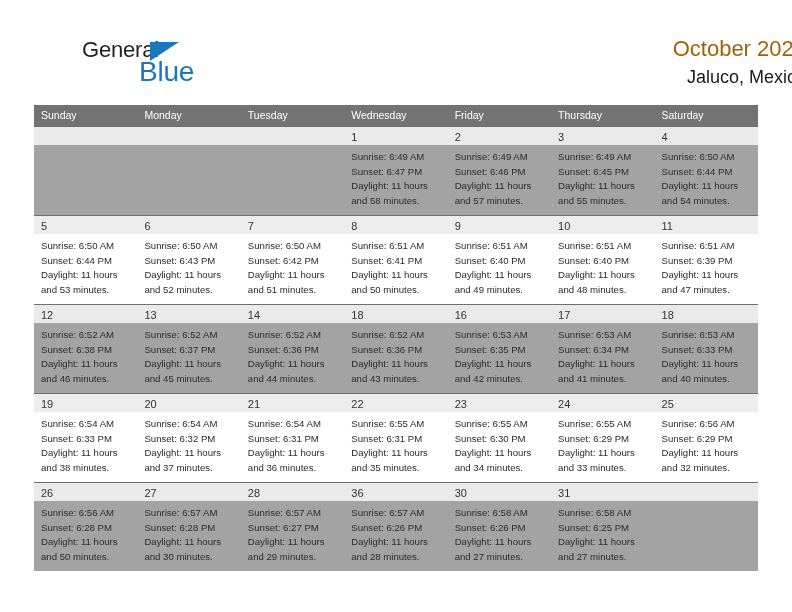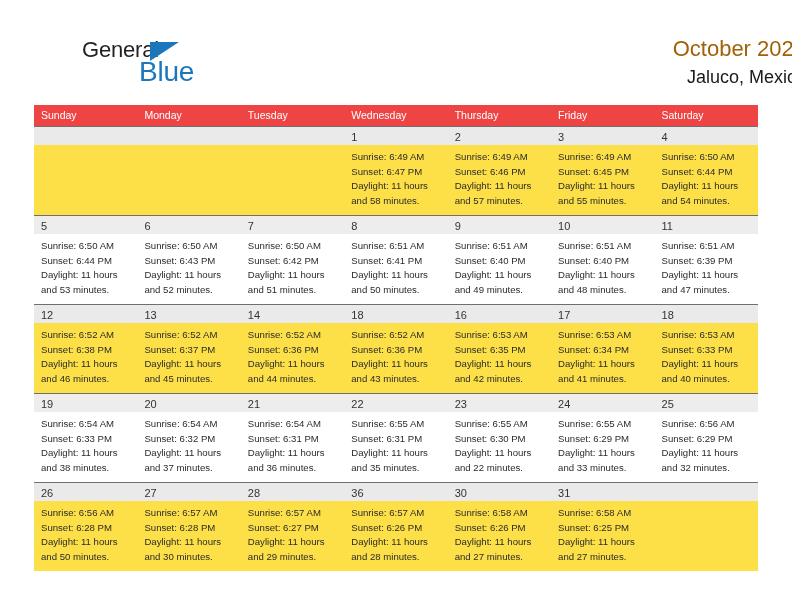--- a/index.html
+++ b/index.html
@@ -94,39 +94,39 @@
   
   .calendar {
     position: absolute;
     left: 34px;
     top: 105px;
     width: 724px;
   }
 
   .weekday-row {
     display: flex;
-    background: #ef4444;
+    background: #737373;
     height: 21px;
   }
   .weekday {
     flex: 1 1 0;
     font-size: 10.5px;
     color: #ffffff;
     line-height: 21px;
     padding-left: 7px;
     box-sizing: border-box;
     overflow: hidden;
     white-space: nowrap;
   }
 
   .week-row {
     display: flex;
     height: 89px;
   }
-  .week-row.shaded .day-body { background: #fde047; }
+  .week-row.shaded .day-body { background: #a3a3a3; }
   .week-row.shaded .day-num-band { background: #eaeaea; }
 
   .day-cell {
     flex: 1 1 0;
     box-sizing: border-box;
     border-top: 1px solid #6f6f6f;
     display: flex;
     flex-direction: column;
     overflow: hidden;
     background: #ffffff;
@@ -179,22 +179,22 @@
     </div>
 
   </div>
 
   <div class="calendar">
     <div class="weekday-row" id="weekday-row">
         <div class="weekday">Sunday</div>
         <div class="weekday">Monday</div>
         <div class="weekday">Tuesday</div>
         <div class="weekday">Wednesday</div>
+        <div class="weekday">Friday</div>
         <div class="weekday">Thursday</div>
-        <div class="weekday">Friday</div>
         <div class="weekday">Saturday</div>
       </div>
     <div id="weeks-container">
         <div class="week-row shaded">
           <div class="day-cell empty">
             <div class="day-num-band"><span class="day-num"></span></div>
             <div class="day-body"></div>
           </div>
           <div class="day-cell empty">
             <div class="day-num-band"><span class="day-num"></span></div>
@@ -407,21 +407,21 @@
               <div class="day-line">Daylight: 11 hours</div>
               <div class="day-line">and 35 minutes.</div>
             </div>
           </div>
           <div class="day-cell">
             <div class="day-num-band"><span class="day-num">23</span></div>
             <div class="day-body">
               <div class="day-line">Sunrise: 6:55 AM</div>
               <div class="day-line">Sunset: 6:30 PM</div>
               <div class="day-line">Daylight: 11 hours</div>
-              <div class="day-line">and 22 minutes.</div>
+              <div class="day-line">and 34 minutes.</div>
             </div>
           </div>
           <div class="day-cell">
             <div class="day-num-band"><span class="day-num">24</span></div>
             <div class="day-body">
               <div class="day-line">Sunrise: 6:55 AM</div>
               <div class="day-line">Sunset: 6:29 PM</div>
               <div class="day-line">Daylight: 11 hours</div>
               <div class="day-line">and 33 minutes.</div>
             </div>

